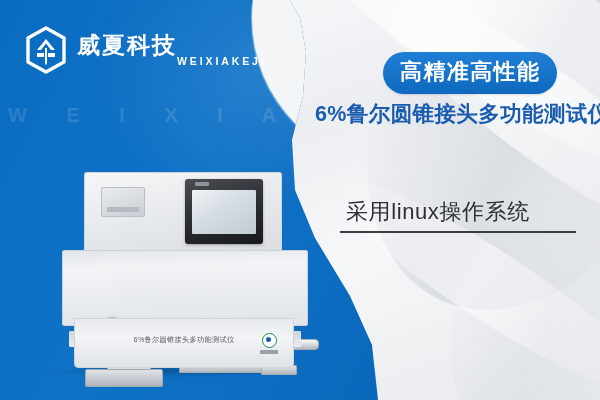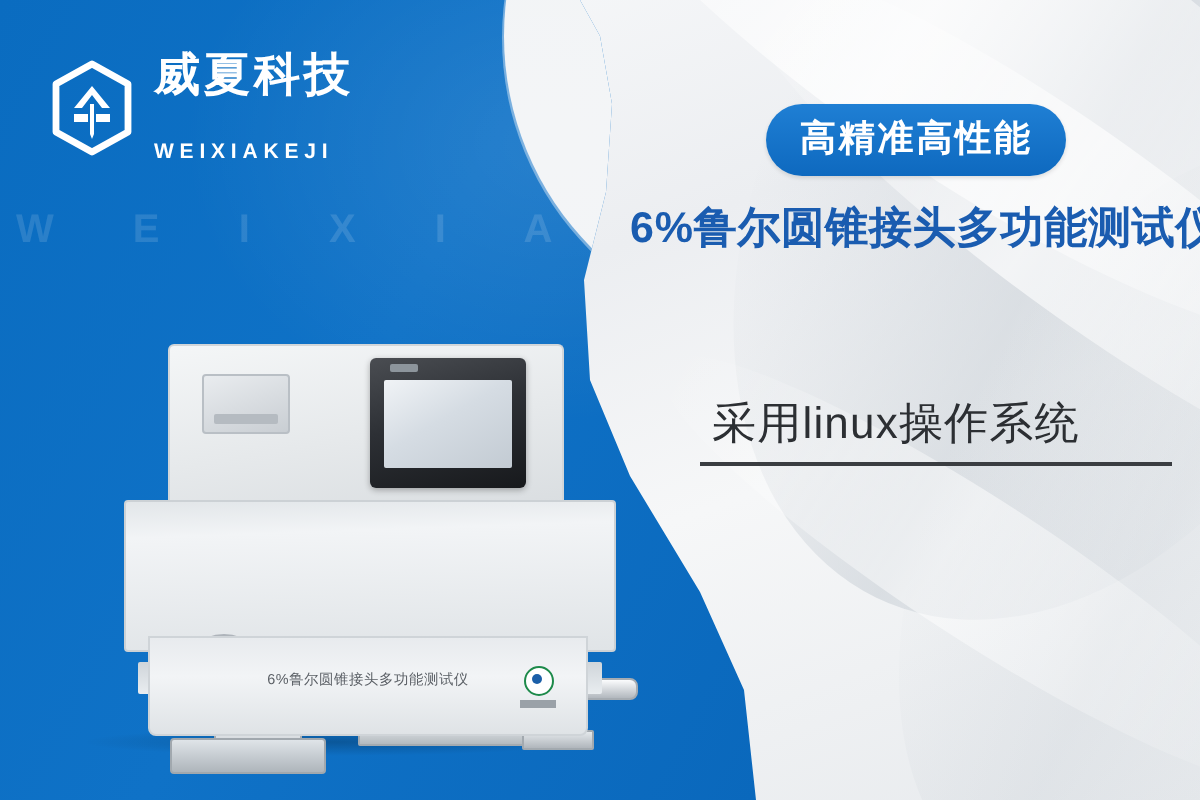--- a/index.html
+++ b/index.html
@@ -86,21 +86,21 @@
 
   
   .logo {
     position: absolute;
     left: 24px; top: 26px;
     display: flex;
     align-items: center;
     gap: 9px;
   }
   .logo-mark { width: 44px; height: 48px; display: block; }
-  .logo-text { display: flex; flex-direction: column; line-height: 1; }
+  .logo-text { display: flex; flex-direction: row; line-height: 1; }
   .logo-cn {
     font-size: 23px;
     font-weight: 700;
     color: #ffffff;
     letter-spacing: 2px;
   }
   .logo-en {
     font-size: 10.5px;
     font-weight: 700;
     color: #ffffff;
@@ -109,41 +109,41 @@
   }
 
   
   .badge {
     position: absolute;
     left: 383px; top: 52px;
     padding: 5px 17px 7px;
     border-radius: 999px;
     background: linear-gradient(180deg, #1f7fd4 0%, #0e69bf 100%);
     color: #fff;
-    font-size: 18px;
+    font-size: 22px;
     font-weight: 700;
     letter-spacing: 1.4px;
     white-space: nowrap;
     box-shadow: 0 1px 2px rgba(0,0,0,.12);
   }
   .headline {
     position: absolute;
     left: 315px; top: 99px;
     width: 282px;
     text-align: center;
     font-size: 21.5px;
     font-weight: 700;
     color: #1a5cb0;
     letter-spacing: .4px;
     white-space: nowrap;
   }
 
   .features {
     position: absolute;
-    left: 350px; top: 196px;
+    left: 340px; top: 196px;
     width: 236px;
   }
   .feature-row { position: relative; }
   .feature-text {
     font-size: 22px;
     font-weight: 400;
     color: #2c2f33;
     letter-spacing: .6px;
     line-height: 1.18;
     padding: 3px 0 6px 6px;

